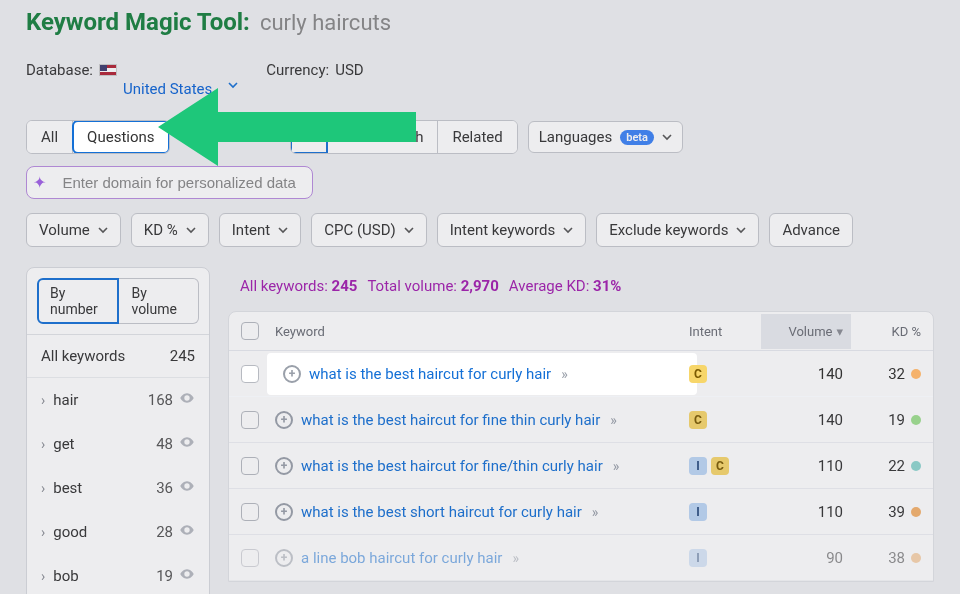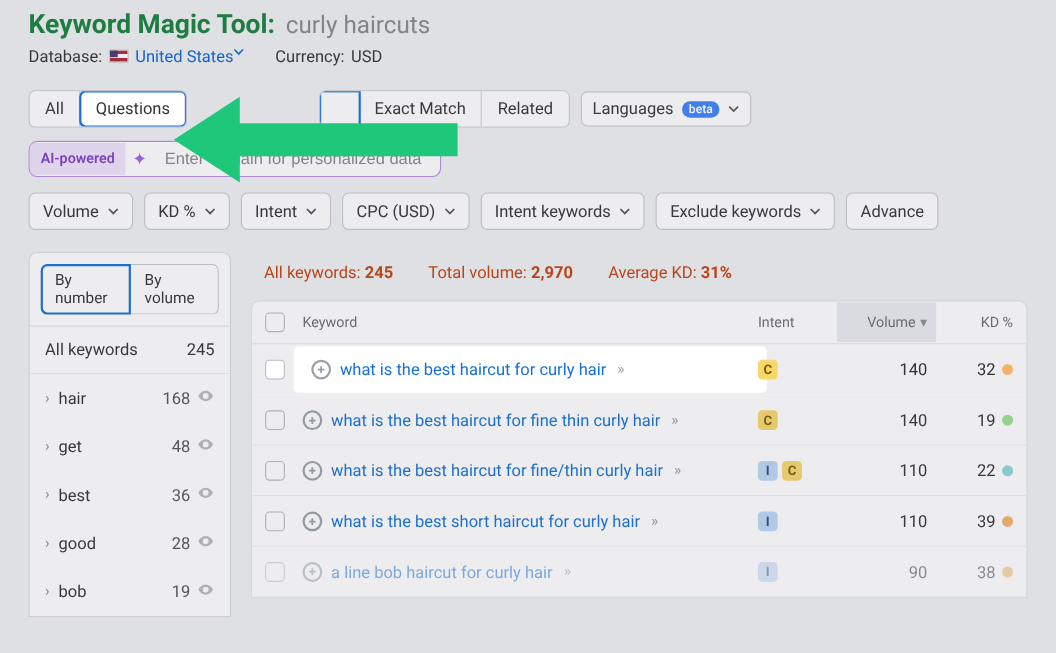--- a/index.html
+++ b/index.html
@@ -11,21 +11,21 @@
 .page { padding: 8px 26px 0; position: relative; }
 
 .title-row { display: flex; align-items: baseline; gap: 10px; margin-bottom: 6px; }
 .title { font-size: 24px; font-weight: 700; color: #15803d; }
 .title-topic { font-size: 22px; font-weight: 400; color: #888; }
 
 .meta-row { display: flex; align-items: center; gap: 28px; color: #333; font-size: 15px; margin-bottom: 22px; }
 .meta-item { display: flex; align-items: center; gap: 6px; }
 .flag { width: 18px; height: 12px; background: linear-gradient(#b22234 0 33%, #fff 33% 66%, #b22234 66%); border: 1px solid #ccc; display: inline-block; position: relative; }
 .flag::before { content: ""; position: absolute; left: 0; top: 0; width: 7px; height: 6px; background: #3c3b6e; }
-.db-link { color: #0b63d6; cursor: pointer; display: inline-flex; align-items: flex-start; gap: 0; }
+.db-link { color: #0b63d6; cursor: pointer; display: inline-flex; align-items: flex-start; gap: 16px; margin-top: 38px; }
 
 .chevron-down { width: 10px; height: 10px; display: inline-block; }
 .chevron-down svg { display: block; }
 
 .filters-row { display: flex; align-items: center; gap: 10px; margin-bottom: 12px; position: relative; }
 .pill-group { display: inline-flex; border: 1px solid #c7c9cf; border-radius: 6px; overflow: hidden; background: #fff; }
 .pill-group .pill { padding: 7px 14px; font-size: 15px; border-right: 1px solid #c7c9cf; cursor: pointer; background: #fff; color: #333; }
 .pill-group .pill:last-child { border-right: none; }
 .pill-group .pill.active-blue { border: 2px solid #1470d6; border-radius: 6px; padding: 6px 13px; margin: -1px; position: relative; z-index: 60; background: #fff; }
 .pill-group .pill.active-border { border: 2px solid #1470d6; margin: -1px; position: relative; }
@@ -51,21 +51,21 @@
 .sb-tab:last-child { border-radius: 0 6px 6px 0; border-left: none; }
 .sb-tab.active { border: 2px solid #1470d6; padding: 5px 11px; position: relative; z-index: 1; }
 .sidebar-row { display: flex; align-items: center; justify-content: space-between; padding: 12px 14px; font-size: 15px; color: #333; cursor: pointer; }
 .sidebar-row.header { font-weight: 400; border-bottom: 1px solid #eceef1; }
 .sidebar-row .left { display: flex; align-items: center; gap: 8px; }
 .sidebar-row .right { display: flex; align-items: center; gap: 6px; color: #555; }
 .chev-right { color: #8a8d94; font-size: 14px; }
 .eye { color: #b7bac1; }
 
 .main { flex: 1; display: flex; flex-direction: column; }
-.summary { display: flex; align-items: center; gap: 32px; font-size: 15px; color: #c2410c; padding: 10px 12px 16px; }
+.summary { display: flex; align-items: center; gap: 10px; font-size: 15px; color: #a21caf; padding: 10px 12px 16px; }
 .summary b { font-weight: 700; }
 
 .table { border: 1px solid #e2e4e8; border-radius: 8px 8px 0 0; background: #fff; overflow: hidden; }
 .thead { display: flex; align-items: center; padding: 10px 12px; border-bottom: 1px solid #e8eaef; font-size: 13px; color: #6a6d75; }
 .col-chk { width: 34px; display: flex; align-items: center; }
 .checkbox { width: 18px; height: 18px; border: 1.5px solid #b7bac1; border-radius: 4px; display: inline-block; background: #fff; cursor: pointer; }
 .col-kw { flex: 1; }
 .col-intent { width: 72px; text-align: left; }
 .col-vol { width: 90px; text-align: right; display: flex; align-items: center; justify-content: flex-end; gap: 4px; }
 .col-kd { width: 70px; text-align: right; }
@@ -140,21 +140,20 @@
       <span class="chevron-down">
           <svg viewBox="0 0 10 10">
             <path d="M1 3 L5 7 L9 3" stroke="#555" stroke-width="1.6" fill="none"></path>
           </svg>
         </span>
     </div>
   </div>
 
   <div class="ai-row">
     <div class="ai-wrap">
-      <span class="ai-tag">AI-powered</span>
       <span class="ai-sparkle">✦</span>
       <input class="ai-input" placeholder="Enter domain for personalized data" style="">
     </div>
   </div>
 
   <div class="filter-chips">
     <div class="chip">
         <span>Volume</span>
         <span class="chevron-down">
           <svg viewBox="0 0 10 10">

